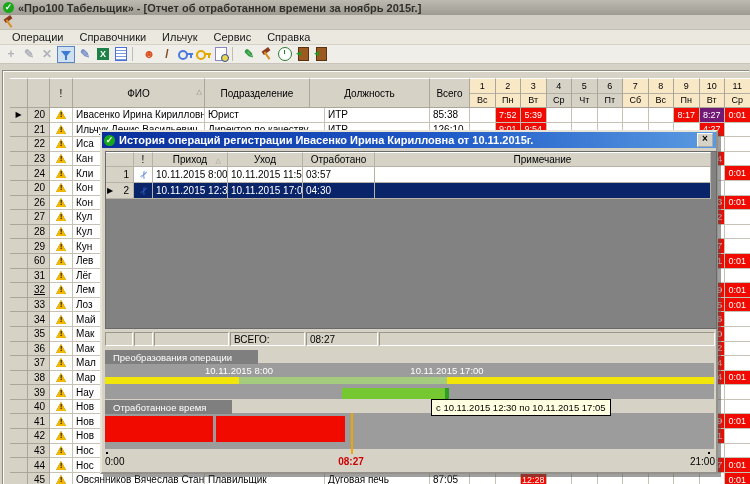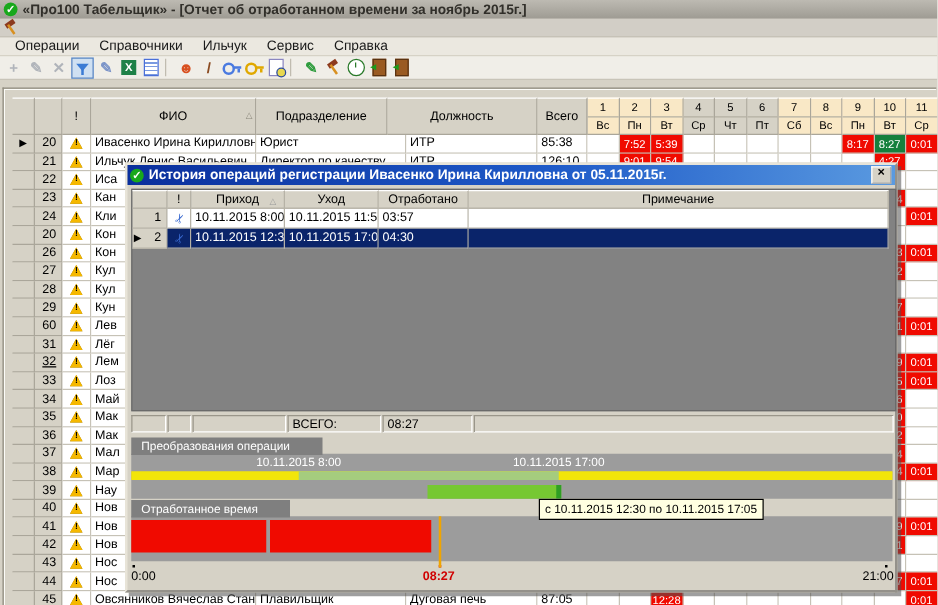--- a/index.html
+++ b/index.html
@@ -50,21 +50,21 @@
   .dayh .dnum{border-bottom:1px solid #b4b0a2;}
   .mrow{display:flex;height:14.6px;}
   .mcell{box-sizing:border-box;border-right:1px solid #c6c2b6;border-bottom:1px solid #c6c2b6;background:#fff;
          display:flex;align-items:center;overflow:hidden;white-space:nowrap;}
   .mcell.fixed{background:#d6d2c6;border-right:1px solid #aaa69a;border-bottom:1px solid #aaa69a;}
   .mcell.numc{justify-content:flex-end;padding-right:4px;}
   .mcell.warnc{justify-content:center;}
   .mcell.txt{padding-left:3px;}
   .mcell.day{justify-content:center;font-size:9px;}
   .mcell.red{background:#f00a00;color:#fff;}
-  .mcell.sel{background:#15803d;color:#fff;}
+  .mcell.sel{background:#701a75;color:#fff;}
   .cur-marker{font-size:8px;line-height:8px;margin:0 auto;}
   .warn-tri{position:relative;width:0;height:0;border-left:5px solid transparent;border-right:5px solid transparent;
             border-bottom:9px solid #f5b800;display:inline-block;filter:drop-shadow(0 0 0.5px #8a6a00);}
   .warn-tri::after{content:"!";position:absolute;left:-1px;top:1px;font-size:7px;font-weight:bold;color:#000;}
   
   .dialog{position:absolute;left:100px;top:130px;width:618px;height:344px;background:#d6d2c6;
           border:2px outset #e8e4d8;box-sizing:border-box;box-shadow:3px 3px 0 rgba(80,80,80,.55);z-index:10;}
   .dtitle{height:16px;background:linear-gradient(90deg,#0a2f9c 0%,#1e5ac8 55%,#5a9ae0 100%);
           display:flex;align-items:center;gap:4px;padding-left:2px;}
   .dtitle .txt{color:#fff;font-size:11px;font-weight:bold;white-space:nowrap;overflow:hidden;flex:1;}
@@ -817,21 +817,21 @@
           <div class="mcell day" style="width: 25.5px;"></div>
           <div class="mcell day" style="width: 25.5px;"></div>
           <div class="mcell day red" style="width: 25.5px;">0:01</div>
         </div>
       </div>
   </div>
 
   <div class="dialog">
     <div class="dtitle">
       <span class="appicon">✓</span>
-      <span class="txt">История операций регистрации Ивасенко Ирина Кирилловна от 05.11.2015г.</span>
+      <span class="txt">История операций регистрации Ивасенко Ирина Кирилловна от 10.11.2015г.</span>
       <span class="dclose">×</span>
     </div>
 
     <div class="dgrid">
       <div class="drow dh" id="dlg-header">
           <div class="dcell" style="width: 28px;"></div>
           <div class="dcell" style="width: 19px;">!</div>
           <div class="dcell" style="width: 75px;">Приход<span class="sort" style="font-size: 7px; color: rgb(154, 154, 154); position: absolute; right: 6px; top: 4px;">△</span></div>
           <div class="dcell" style="width: 75px;">Уход</div>
           <div class="dcell" style="width: 72px;">Отработано</div>

